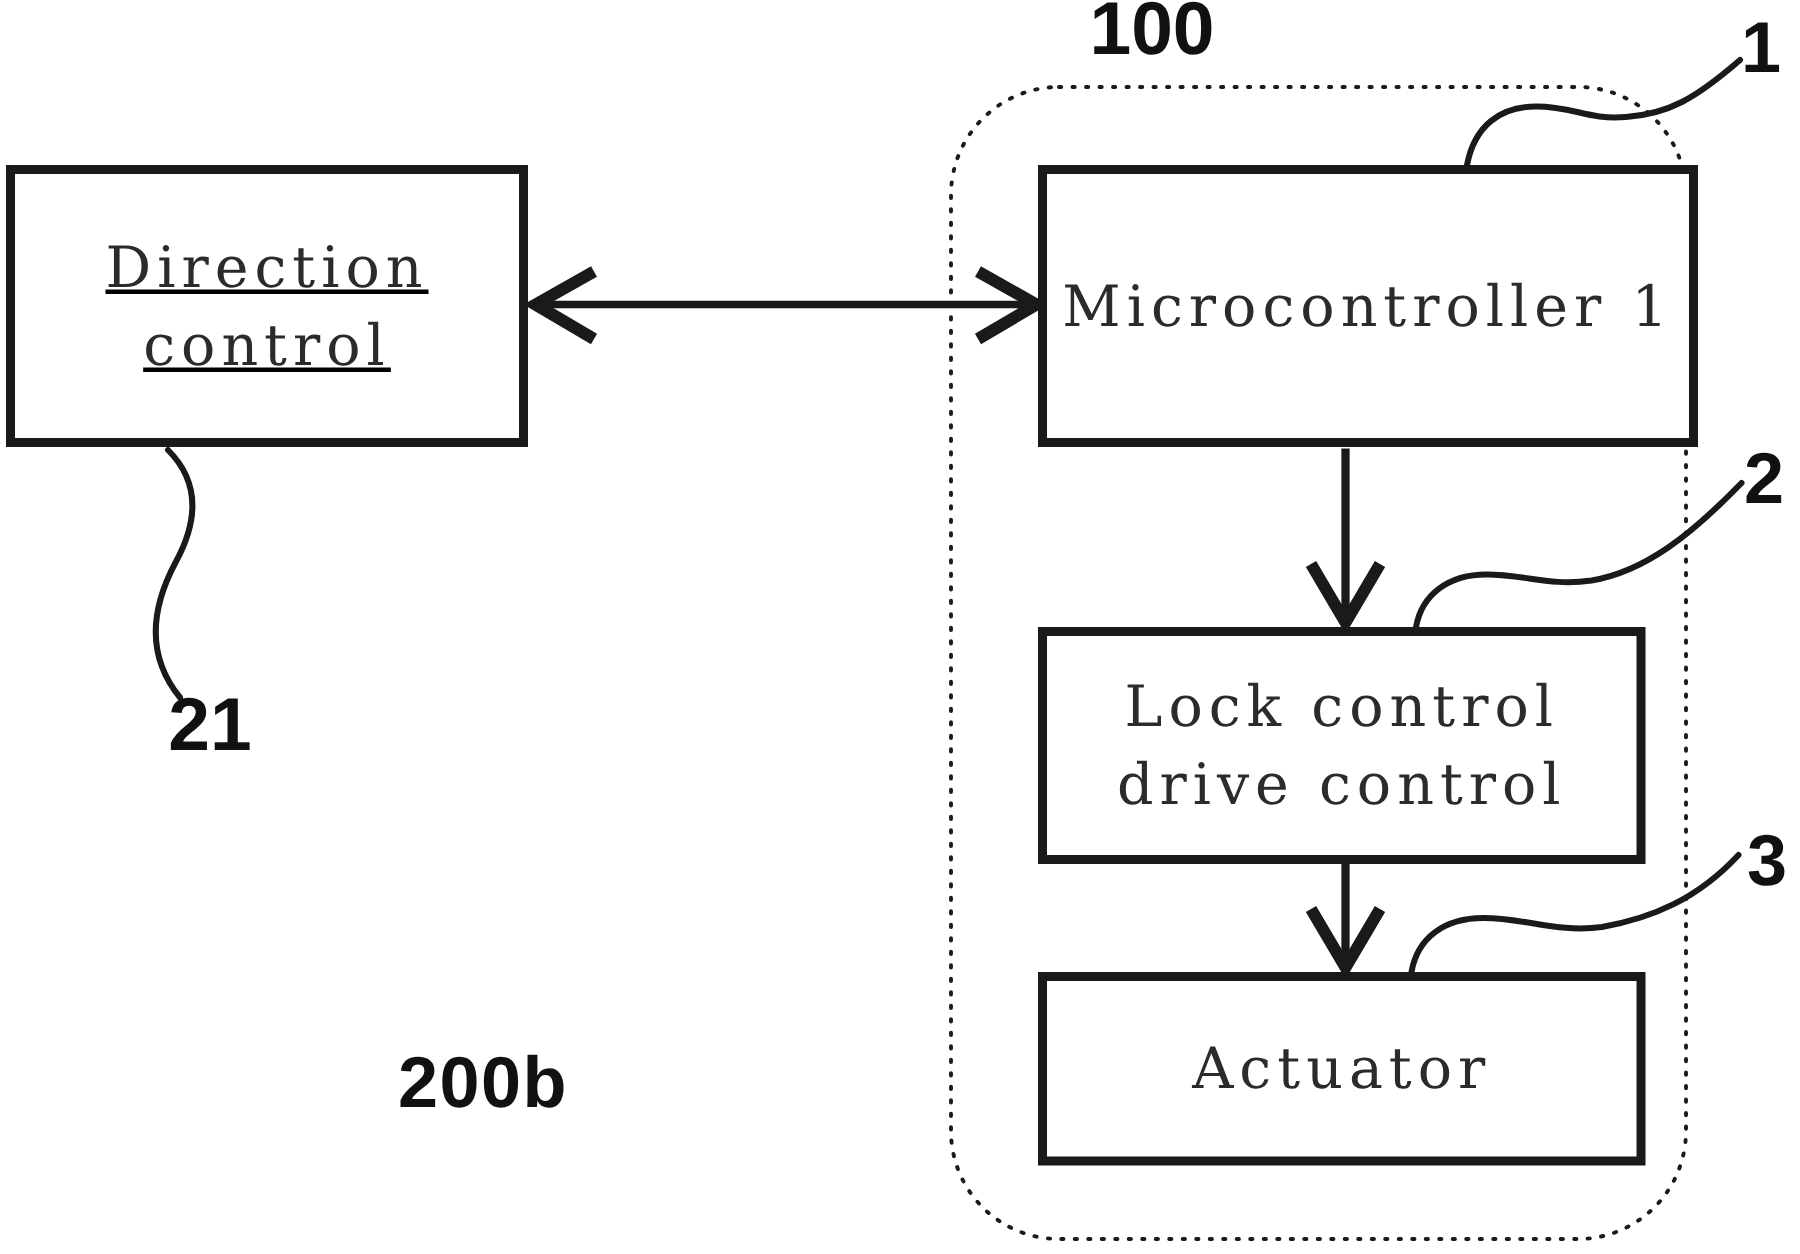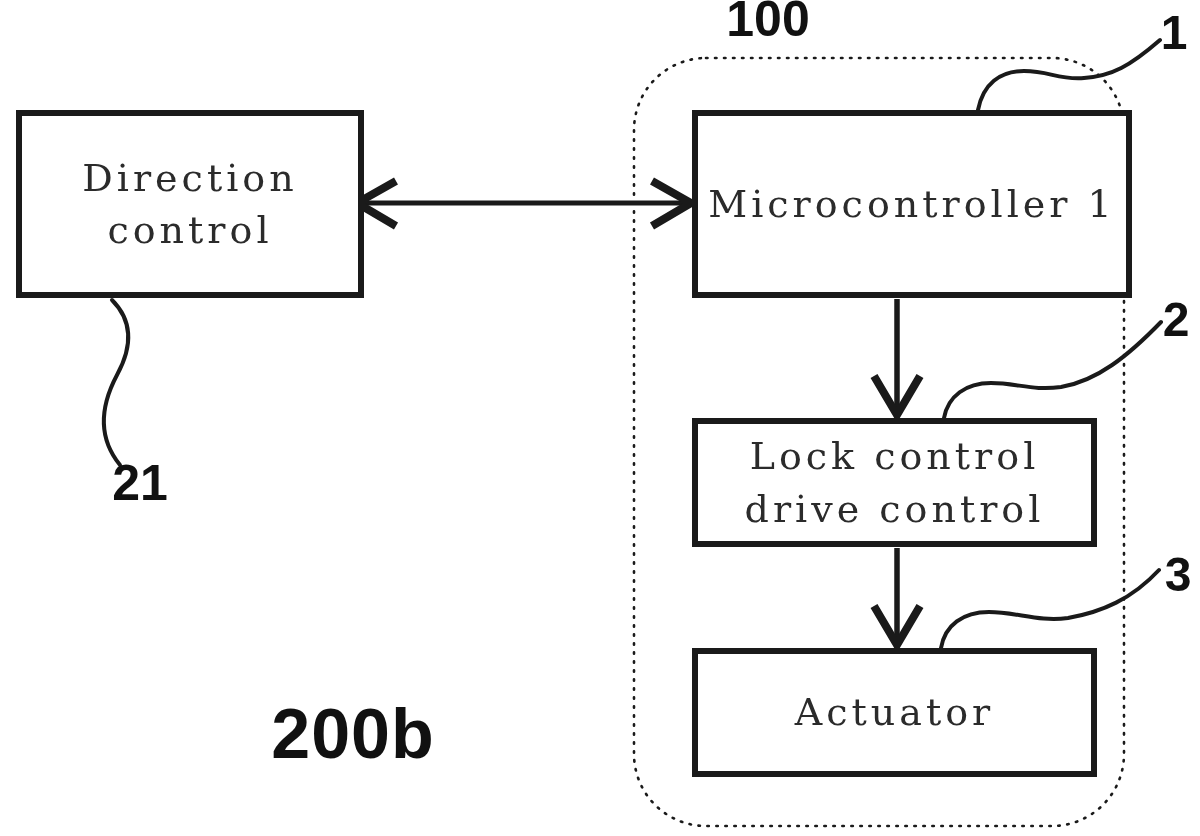--- a/index.html
+++ b/index.html
@@ -41,21 +41,21 @@
     transform: translateX(-50%);
     font-family: "Liberation Sans", sans-serif;
     font-weight: bold;
     color: #111111;
     line-height: 1;
     white-space: nowrap;
   }
   .ref-num { font-size: 48px; }
   .ref-100 { font-size: 50px; }
   .ref-21  { font-size: 50px; }
-  .ref-fig { font-size: 70px; letter-spacing: 1px; margin-left: 31px; }
+  .ref-fig { font-size: 48px; letter-spacing: 1px; }
 </style>
 </head>
 <body>
 
 <div id="stage">
 
   <svg id="wires" viewBox="0 0 1200 836" xmlns="http://www.w3.org/2000/svg">
 
     <rect x="634" y="58" width="490" height="768" rx="72" ry="72" fill="none" stroke="#1a1a1a" stroke-width="2.6" stroke-dasharray="1.5 7.5" stroke-linecap="round"></rect>
 
@@ -76,34 +76,34 @@
     </g>
 
     <g stroke="#1a1a1a" fill="none" stroke-width="4" stroke-linecap="round">
       <path d="M 978 110 C 983 84 1000 71 1024 71 C 1050 71 1058 80 1084 78 C 1112 76 1130 66 1160 40"></path>
       <path d="M 944 418 C 948 396 966 383 991 383 C 1017 383 1033 391 1061 387 C 1097 381 1128 356 1161 322"></path>
       <path d="M 941 648 C 945 625 963 612 989 612 C 1017 612 1038 622 1068 618 C 1102 612 1132 599 1159 570"></path>
       <path d="M 112 300 C 131 319 134 344 117 375 C 100 407 98 438 120 465"></path>
     </g>
   </svg>
 
-  <div class="box" style="left:16px; top:110px; width:348px; height:188px;">
+  <div class="box" style="left:4px; top:110px; width:348px; height:188px;text-decoration:underline;">
     <div class="box-label">
       <span>Direction</span>
       <span>control</span>
     </div>
   </div>
 
   <div class="box" style="left:692px; top:110px; width:440px; height:188px;">
     <div class="box-label">
       <span>Microcontroller 1</span>
     </div>
   </div>
 
-  <div class="box" style="left:692px; top:418px; width:405px; height:129px;">
+  <div class="box" style="left:692px; top:418px; width:405px; height:158px;">
     <div class="box-label">
       <span>Lock control</span>
       <span>drive control</span>
     </div>
   </div>
 
   <div class="box" style="left:692px; top:648px; width:405px; height:129px;align-items:center;">
     <div class="box-label">
       <span>Actuator</span>
     </div>

